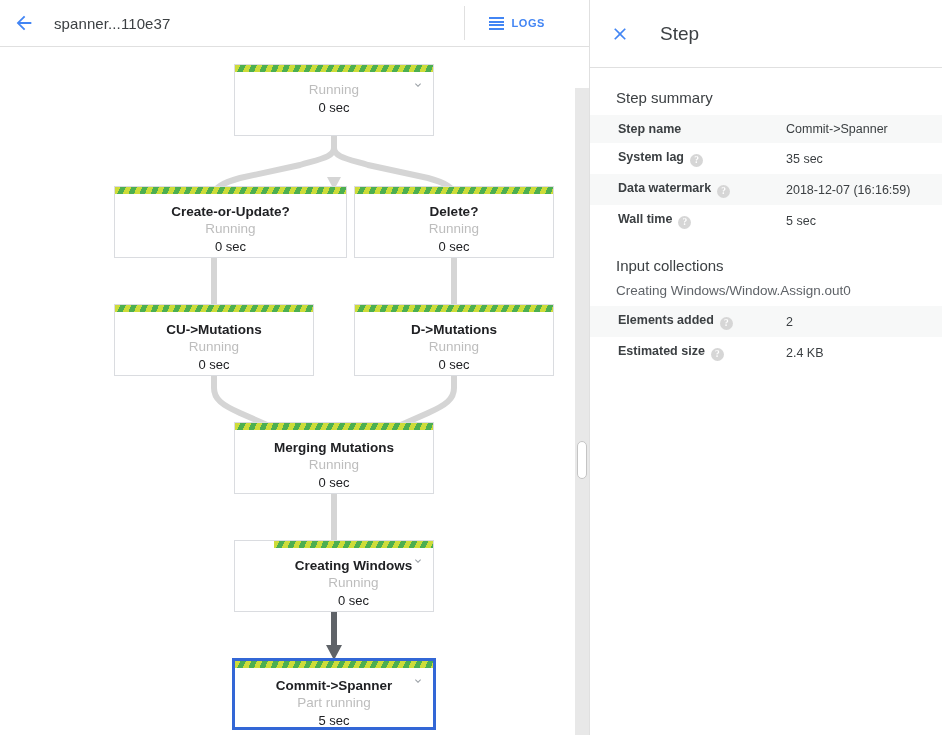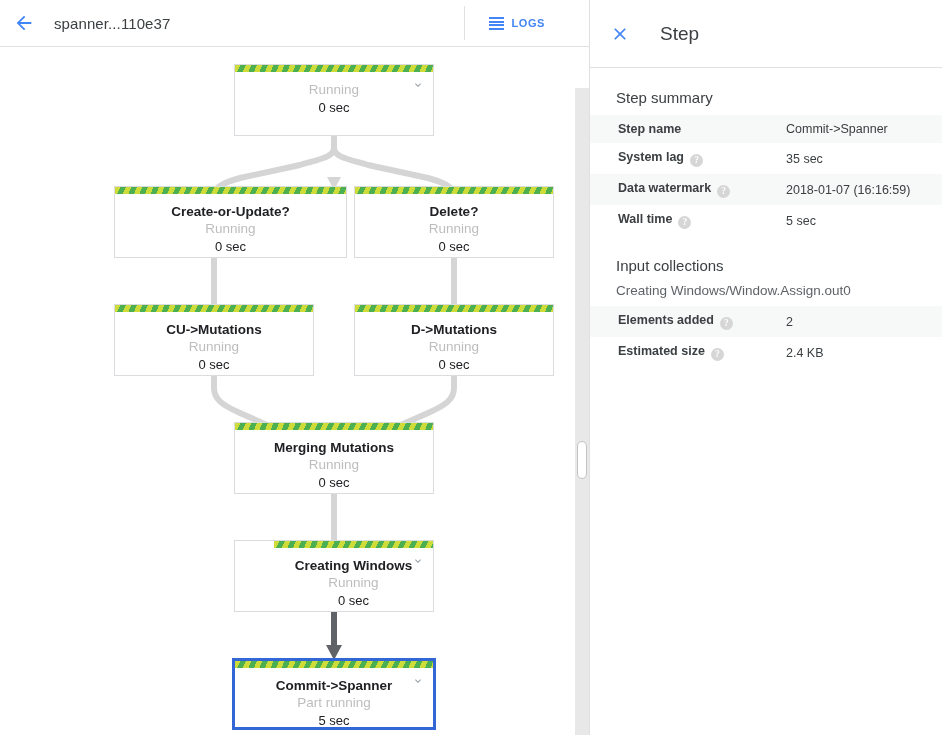--- a/index.html
+++ b/index.html
@@ -431,21 +431,21 @@
             <tr class="odd">
               <td class="kv-key"><span>Step name</span></td>
               <td class="kv-val">Commit-&gt;Spanner</td>
             </tr>
             <tr class="even">
               <td class="kv-key"><span>System lag</span><span class="help-icon">?</span></td>
               <td class="kv-val">35 sec</td>
             </tr>
             <tr class="odd">
               <td class="kv-key"><span>Data watermark</span><span class="help-icon">?</span></td>
-              <td class="kv-val">2018-01-07 (16:16:59)</td>
+              <td class="kv-val">2018-12-07 (16:16:59)</td>
             </tr>
             <tr class="even">
               <td class="kv-key"><span>Wall time</span><span class="help-icon">?</span></td>
               <td class="kv-val">5 sec</td>
             </tr>
           </tbody>
       </table>
 
       <div class="section-title">Input collections</div>
       <div class="collection-name">Creating Windows/Window.Assign.out0</div>

